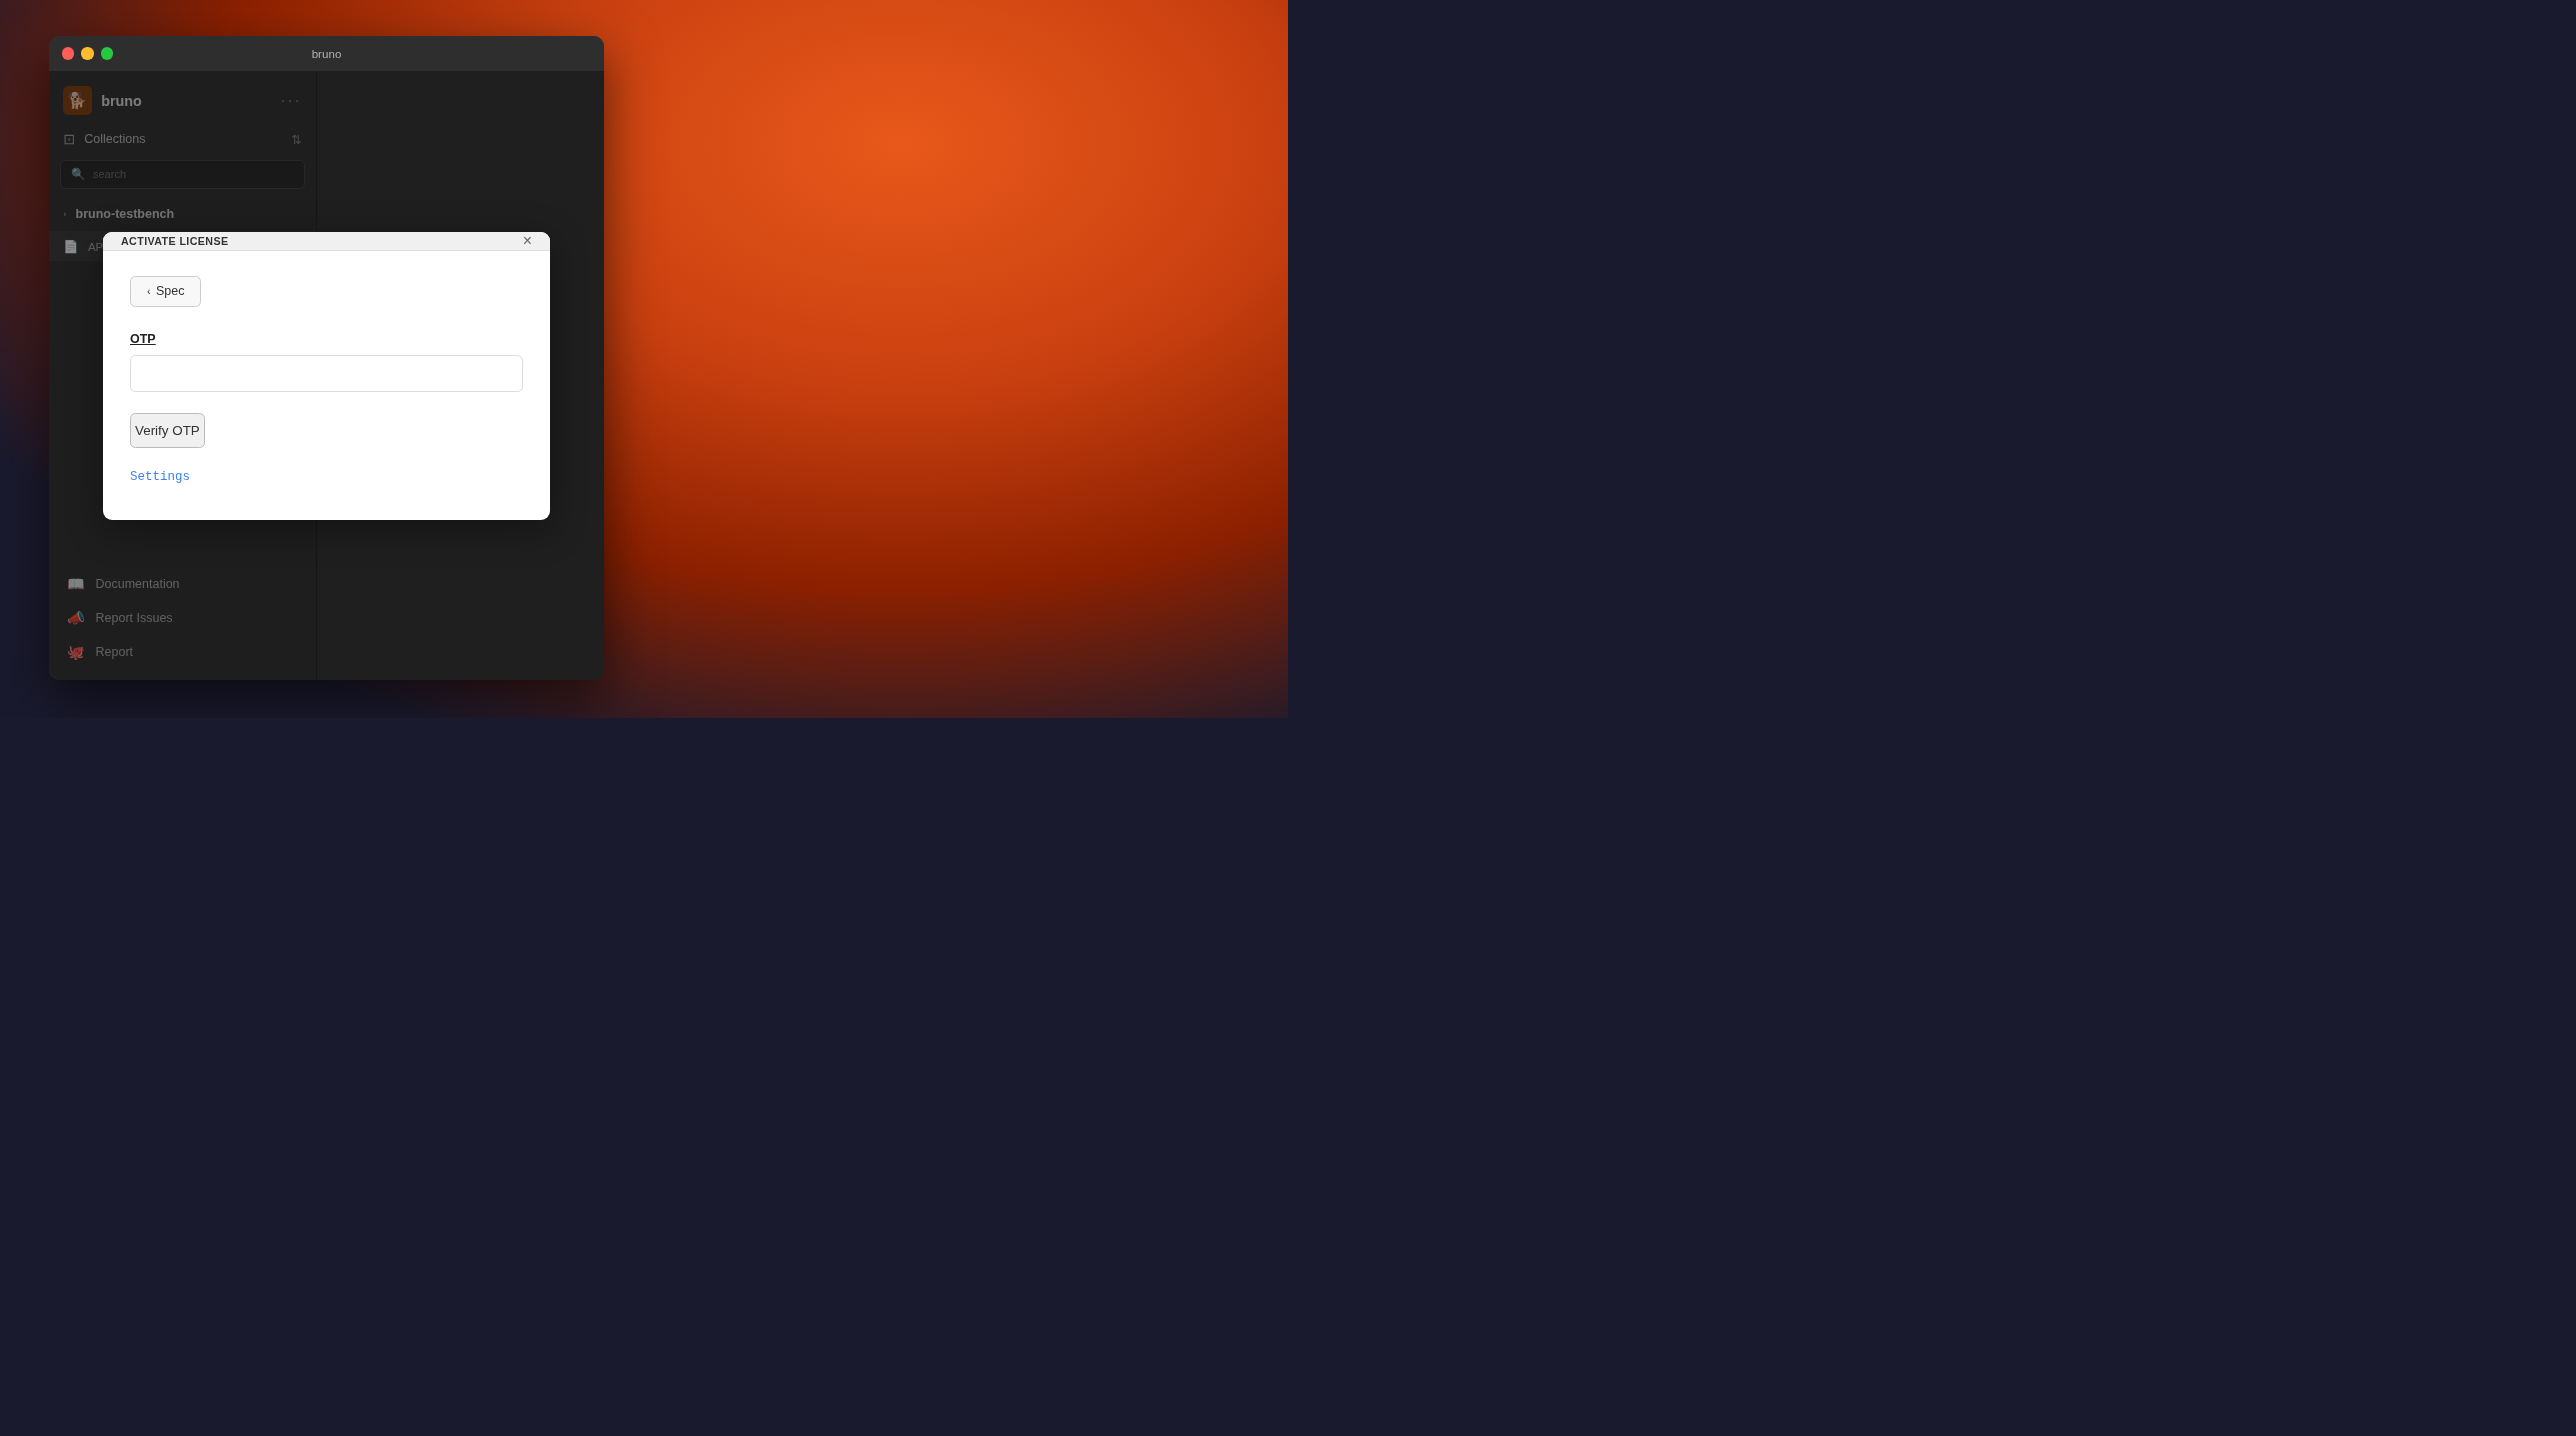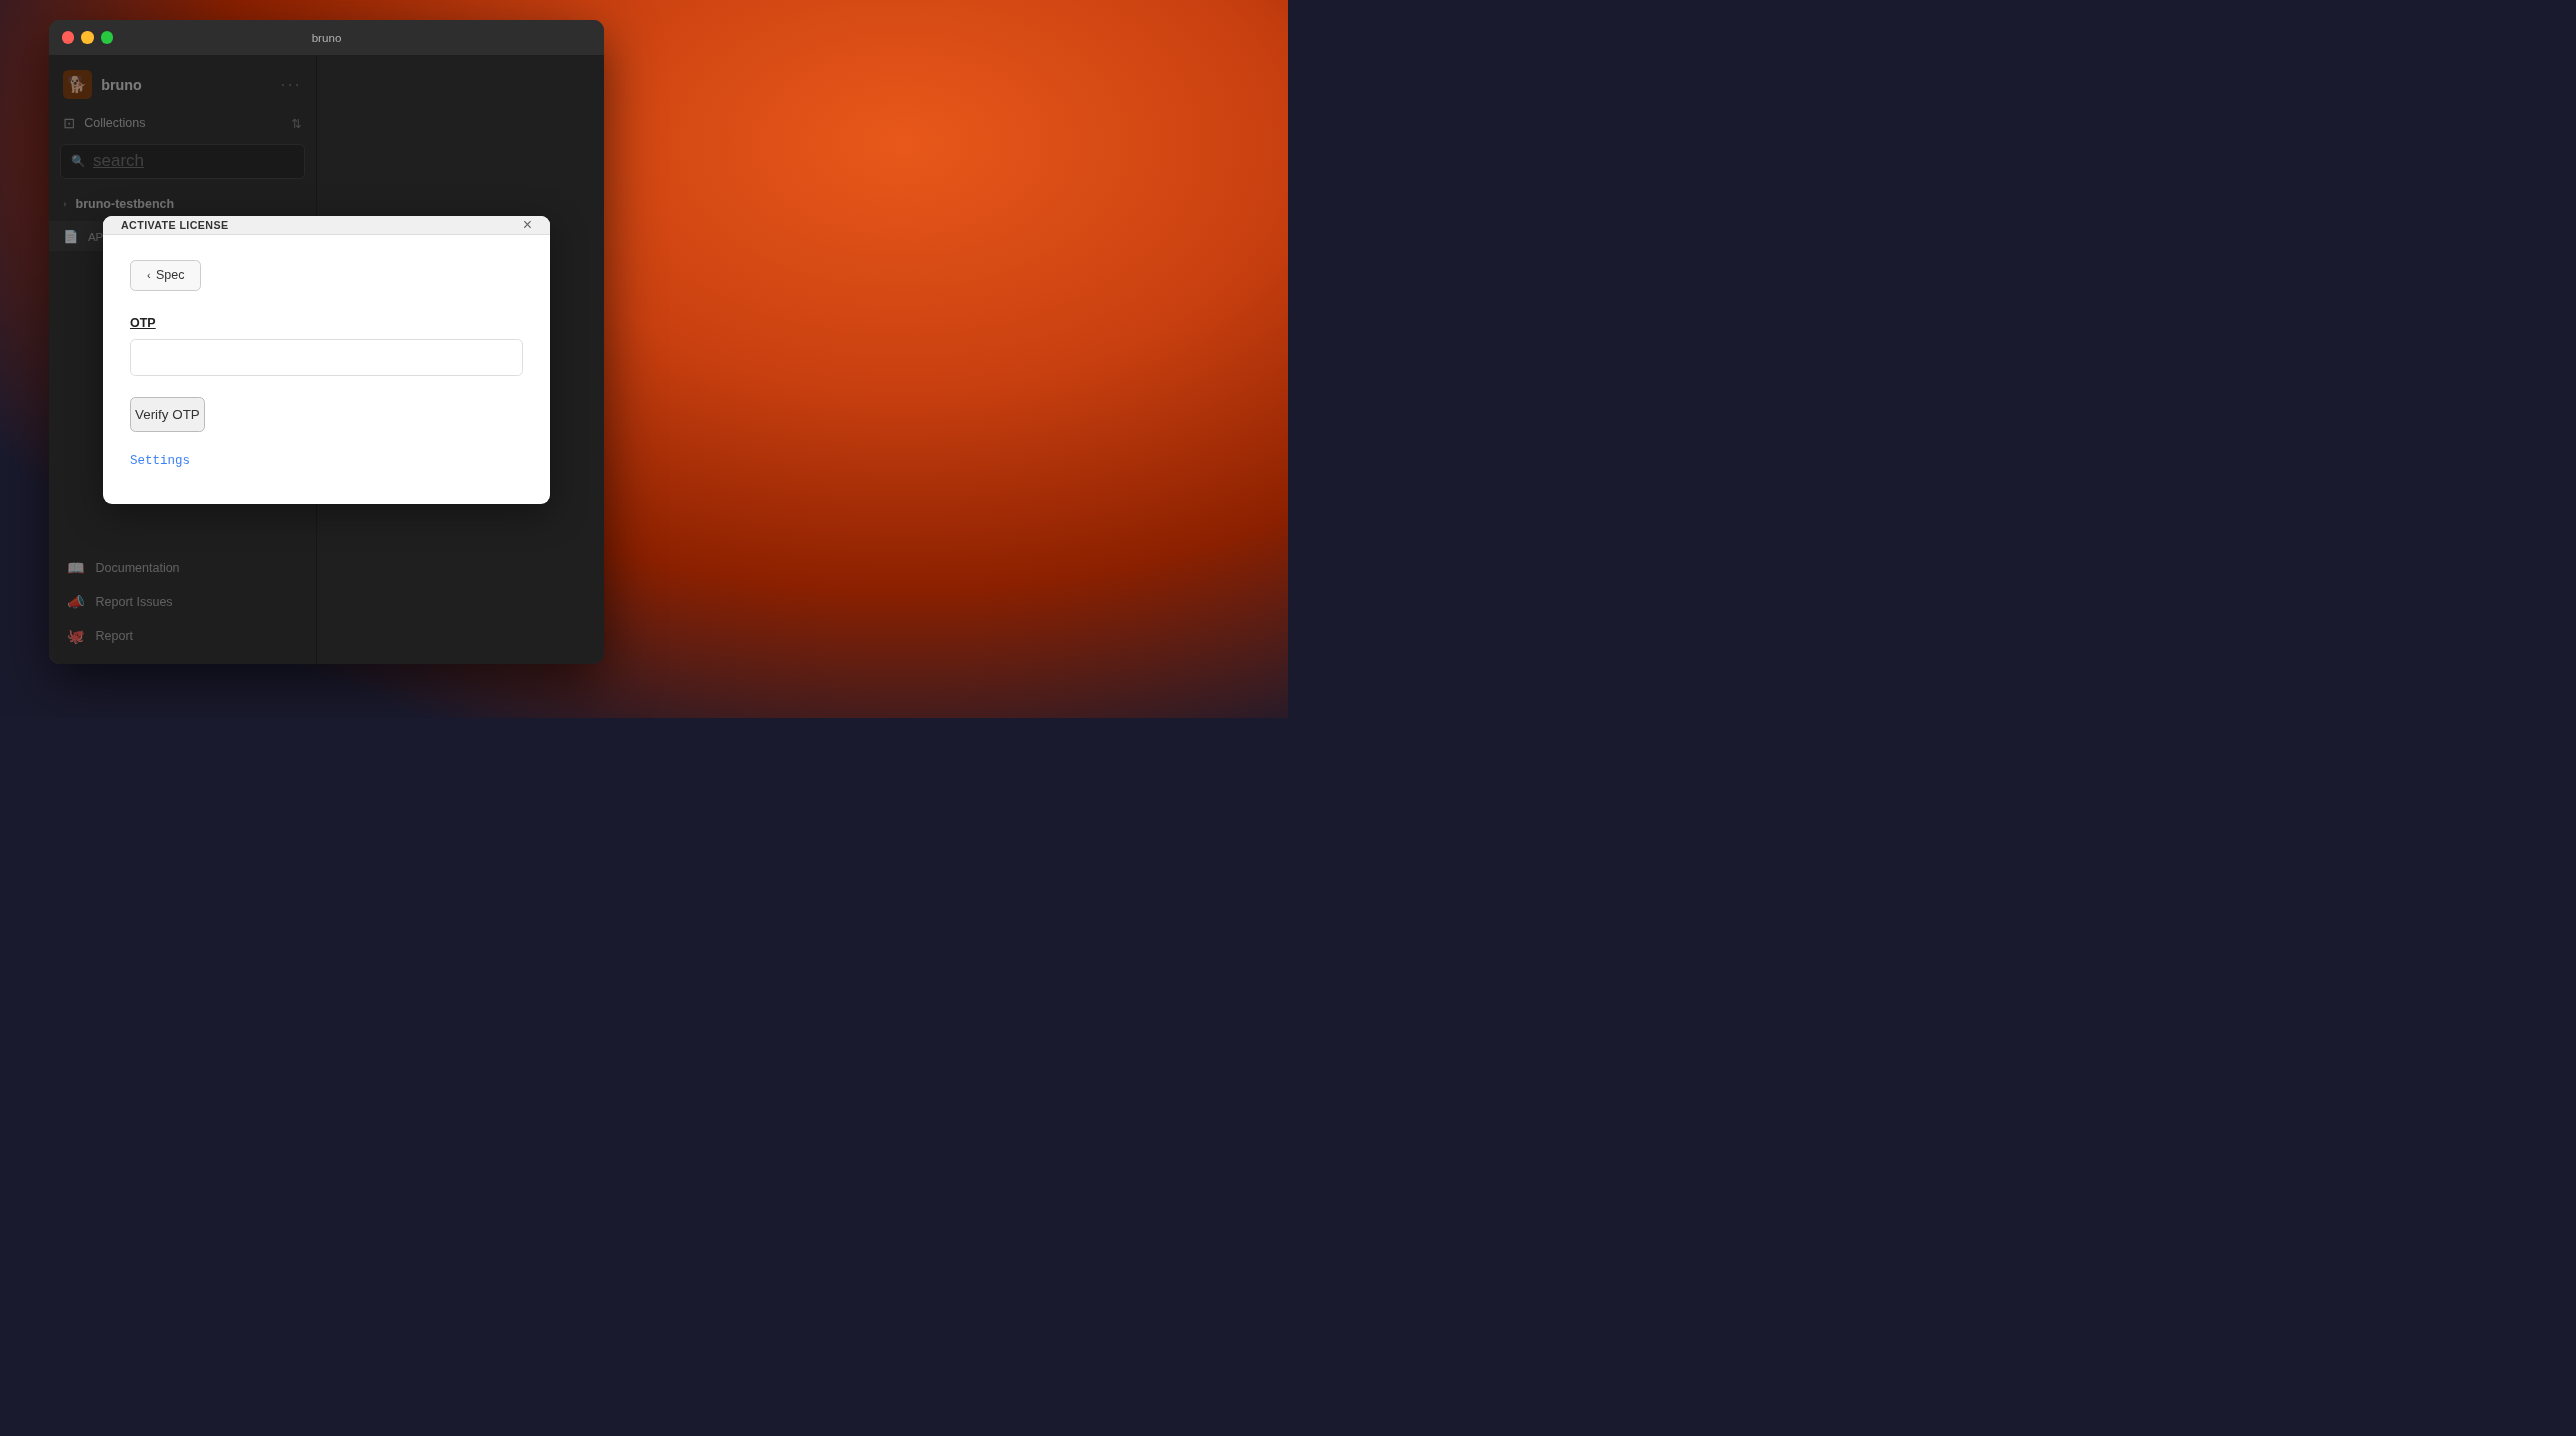--- a/index.html
+++ b/index.html
@@ -17,21 +17,21 @@
     .desktop-bg {
       position: absolute;
       inset: 0;
       background: radial-gradient(ellipse at 70% 20%, #e8581a 0%, #c94010 30%, #8b2000 55%, #1a1a2e 80%);
       z-index: 0;
     }
 
     
     .app-window {
       position: absolute;
-      top: 20px;
+      top: 36px;
       left: 49px;
       width: 555px;
       height: 644px;
       background: #3a3a3a;
       border-radius: 10.7px;
       overflow: hidden;
       box-shadow: 0 18px 54px rgba(0,0,0,0.6);
       z-index: 1;
     }
 
@@ -148,22 +148,21 @@
       gap: 7.2px;
     }
 
     .search-icon-svg {
       color: #888;
       font-size: 11.6px;
     }
 
     .search-placeholder {
       color: #777;
-      font-size: 17px;
-      text-decoration: underline;
+      font-size: 11px;
     }
 
     .sidebar-item {
       padding: 7.2px 14.3px;
       display: flex;
       align-items: center;
       gap: 9px;
       color: #d0d0d0;
       font-size: 12.5px;
       font-weight: 600;

